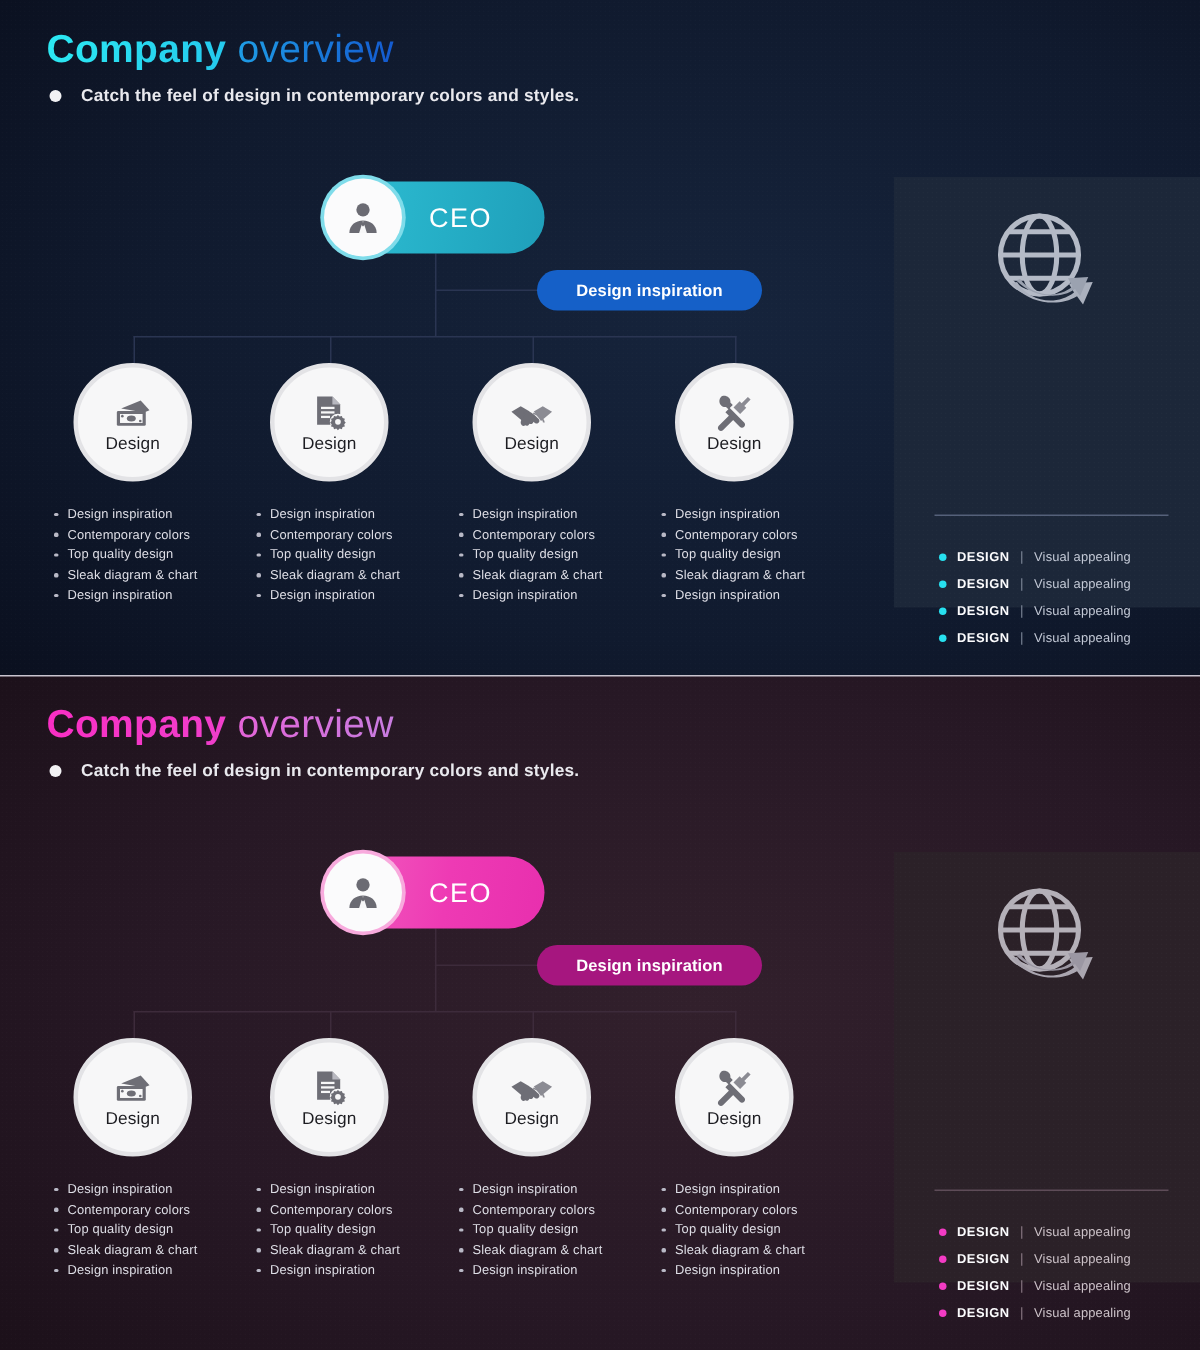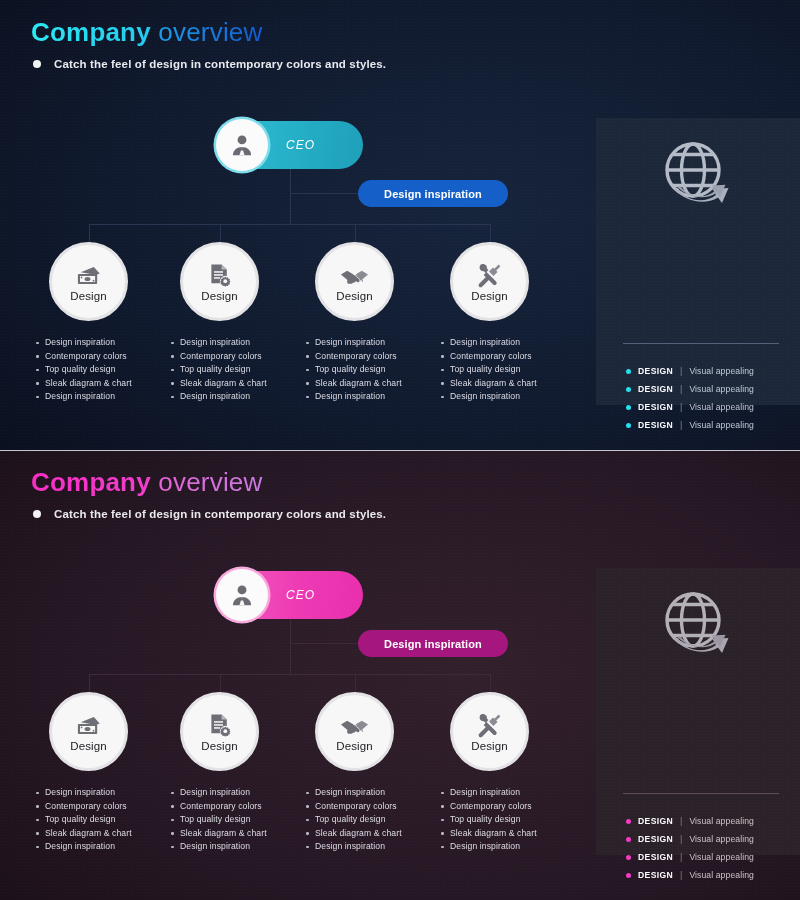--- a/index.html
+++ b/index.html
@@ -37,21 +37,21 @@
 
   
   .ceo { position:absolute; left:218px; top:121px; width:145px; height:48px; border-radius:24px;
     display:flex; align-items:center; }
   .blue .ceo { background:linear-gradient(100deg,#2fbfd4 0%,#25aec6 55%,#1f9fba 100%); }
   .pink .ceo { background:linear-gradient(100deg,#f261c0 0%,#ee3ab4 55%,#e82fae 100%); }
   .ceo .avatar { position:absolute; left:-2px; top:-2px; width:52px; height:52px; border-radius:50%;
     background:#fbfbfc; display:flex; align-items:center; justify-content:center; }
   .blue .ceo .avatar { box-shadow:0 0 0 2.5px #7fdcea; }
   .pink .ceo .avatar { box-shadow:0 0 0 2.5px #f8aadd; }
-  .ceo .label { margin-left:68px; font-size:12px; color:#fff; letter-spacing:1px;font-style:italic; }
+  .ceo .label { margin-left:68px; font-size:18px; color:#fff; letter-spacing:1px; }
 
   
   .conn { position:absolute; background:#2a3552; }
   .pink .conn { background:#3d2b3b; }
 
   
   .insp { position:absolute; left:358px; top:180px; width:150px; height:27px; border-radius:14px;
     display:flex; align-items:center; justify-content:center; }
   .blue .insp { background:#1560c8; }
   .pink .insp { background:#a6167f; }

